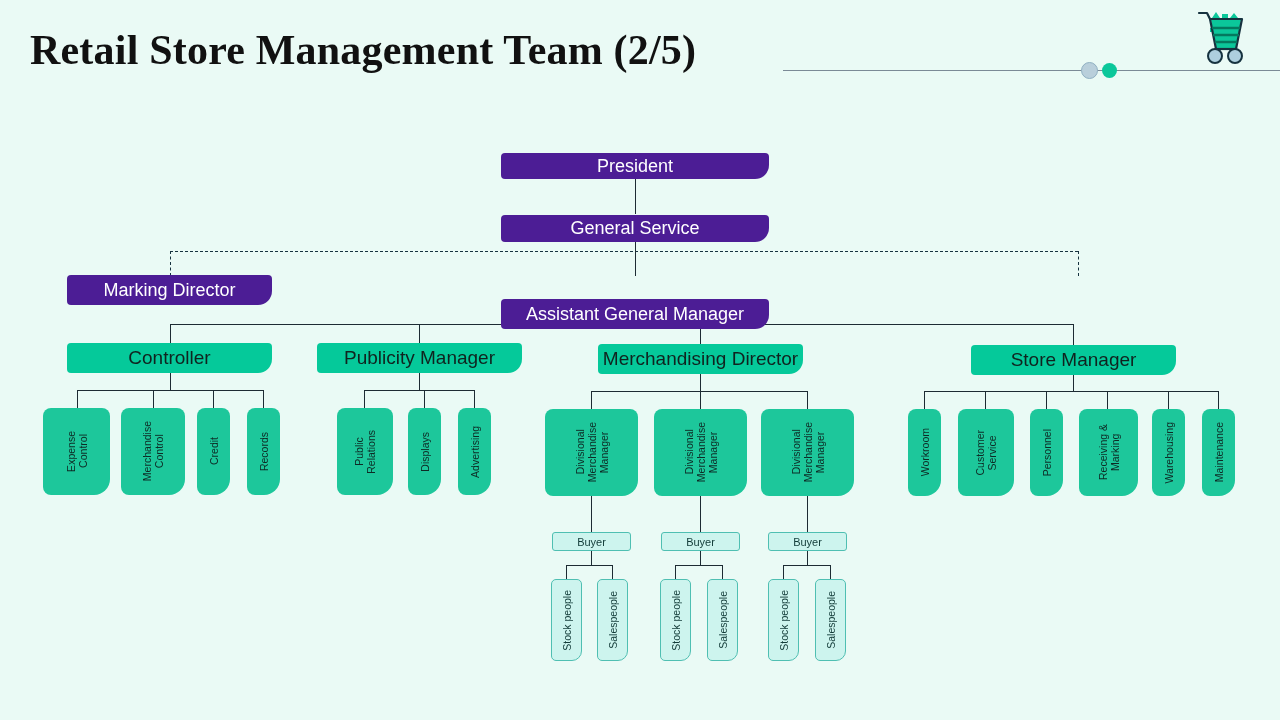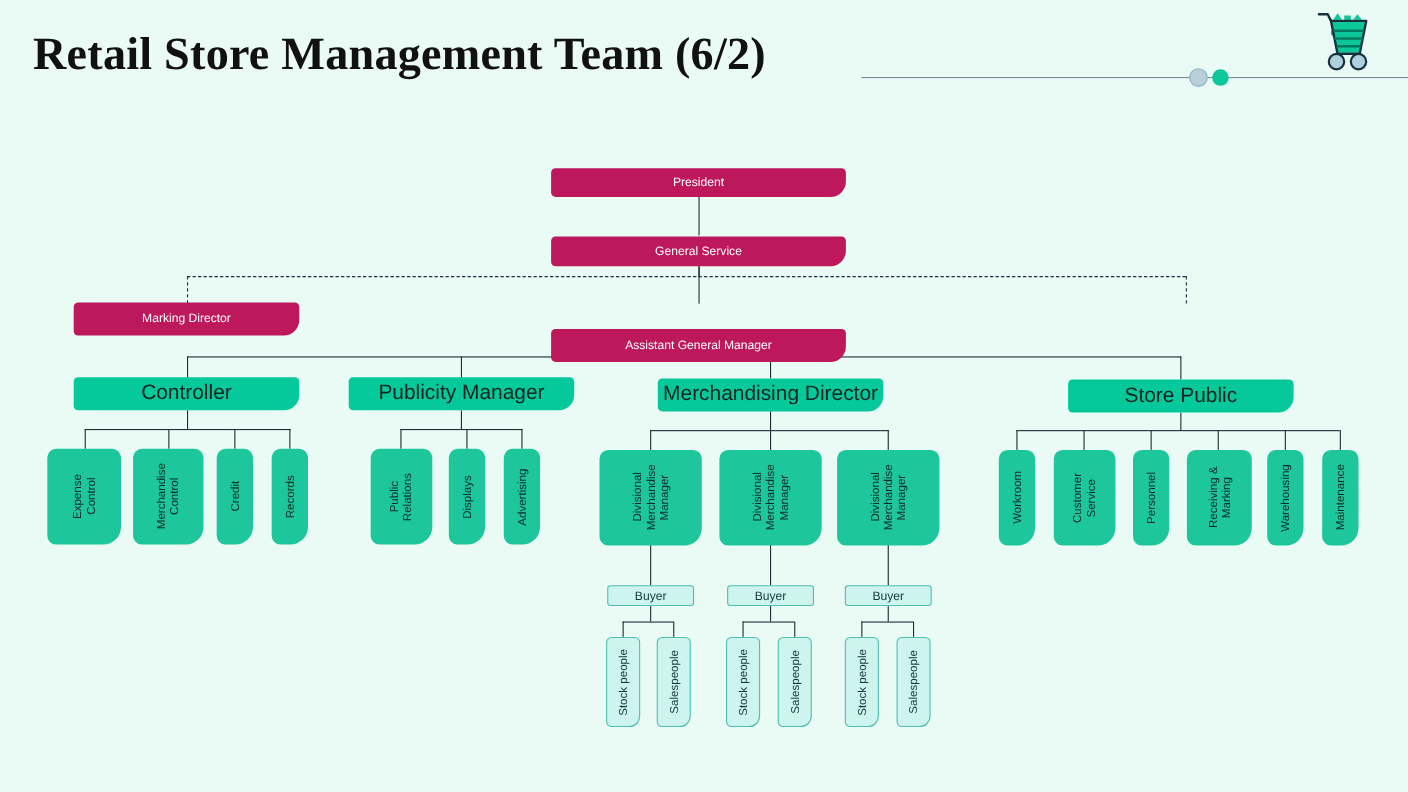--- a/index.html
+++ b/index.html
@@ -45,21 +45,21 @@
 
   
   .box{
     position:absolute;
     display:flex;align-items:center;justify-content:center;
     text-align:center;
     box-sizing:border-box;
     border-radius:3px 3px 12px 3px;
   }
   .box-black{
-    background:#be185d;color:#ffffff;font-size:11px;
+    background:#4c1d95;color:#ffffff;font-size:18px;
     border-radius:4px 4px 14px 4px;
   }
   .box-green{
     background:#05c99a;color:#10231f;font-size:19px;
     border-radius:4px 4px 14px 4px;
   }
   .box-green-sm{
     background:#1dc79b;color:#0e2b25;font-size:10.5px;line-height:12px;
     border-radius:8px 8px 16px 8px;
   }
@@ -77,21 +77,21 @@
     white-space:pre-line;
     line-height:12px;
     text-align:center;
   }
 </style>
 </head>
 <body>
 
 <div id="slide">
 
-  <div class="title">Retail Store Management Team (6/2)</div>
+  <div class="title">Retail Store Management Team (2/5)</div>
   <div class="title-rule"></div>
 
   <div class="dot dot-gray"></div>
   <div class="dot dot-green"></div>
 
   <svg class="cart" viewBox="0 0 72 62">
     <path d="M32 20 h30 v4 h-30 z" fill="#05c99a"></path>
     <path d="M34 10 l4 -6 l4 6 z M44 6 h6 v6 h-6 z M52 10 l4 -5 l4 5 z" fill="#0bc79a"></path>
     <path d="M33 12 h30 l-5 28 h-20 z" fill="#0bc79a"></path>
     <path d="M32 11 h32 l-6 30 h-20 z" fill="none" stroke="#16323f" stroke-width="2.2" stroke-linejoin="round"></path>
@@ -190,21 +190,21 @@
 
   <div class="box box-green" style="left:317px;top:343px;width:205px;height:30px;">
     <span>Publicity Manager</span>
   </div>
 
   <div class="box box-green" style="left:598px;top:344px;width:205px;height:30px;">
     <span>Merchandising Director</span>
   </div>
 
   <div class="box box-green" style="left:971px;top:345px;width:205px;height:30px;">
-    <span>Store Public</span>
+    <span>Store Manager</span>
   </div>
 
   <div class="box box-green-sm" style="left:43px;top:408px;width:67px;height:87px;">
     <span class="vtext">Expense
 Control</span>
   </div>
   <div class="box box-green-sm" style="left:121px;top:408px;width:64px;height:87px;">
     <span class="vtext">Merchandise
 Control</span>
   </div>

